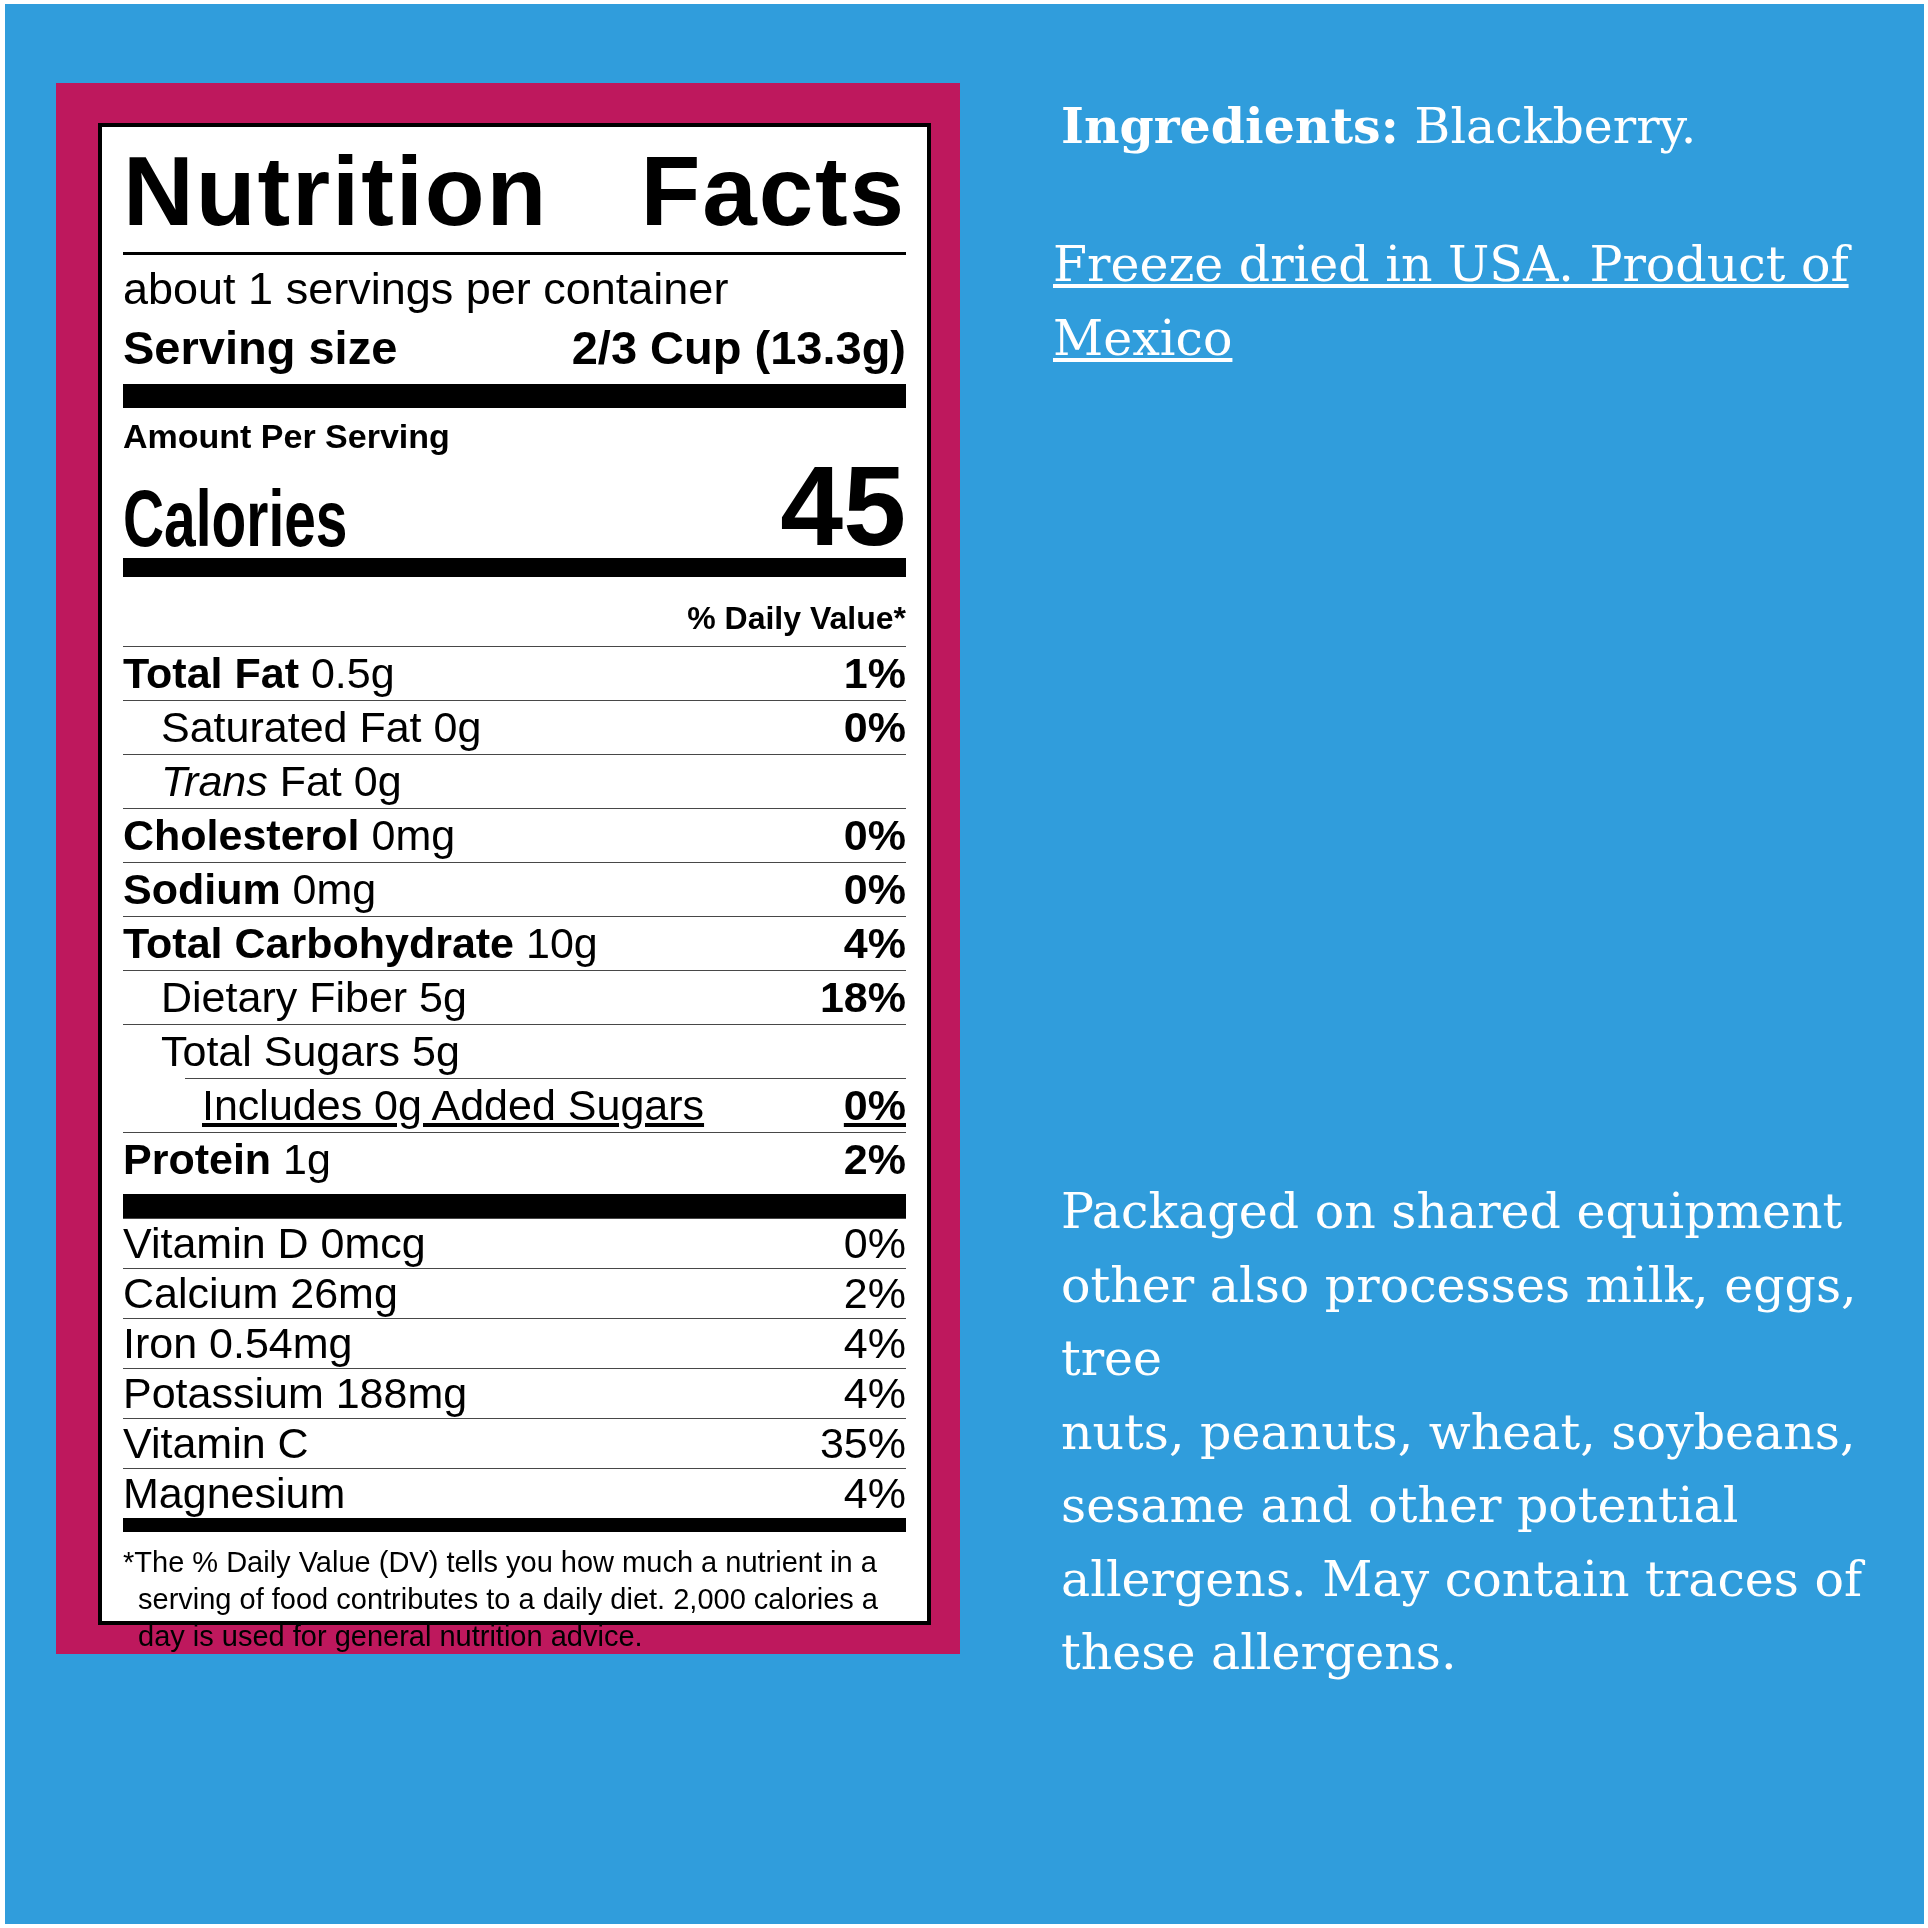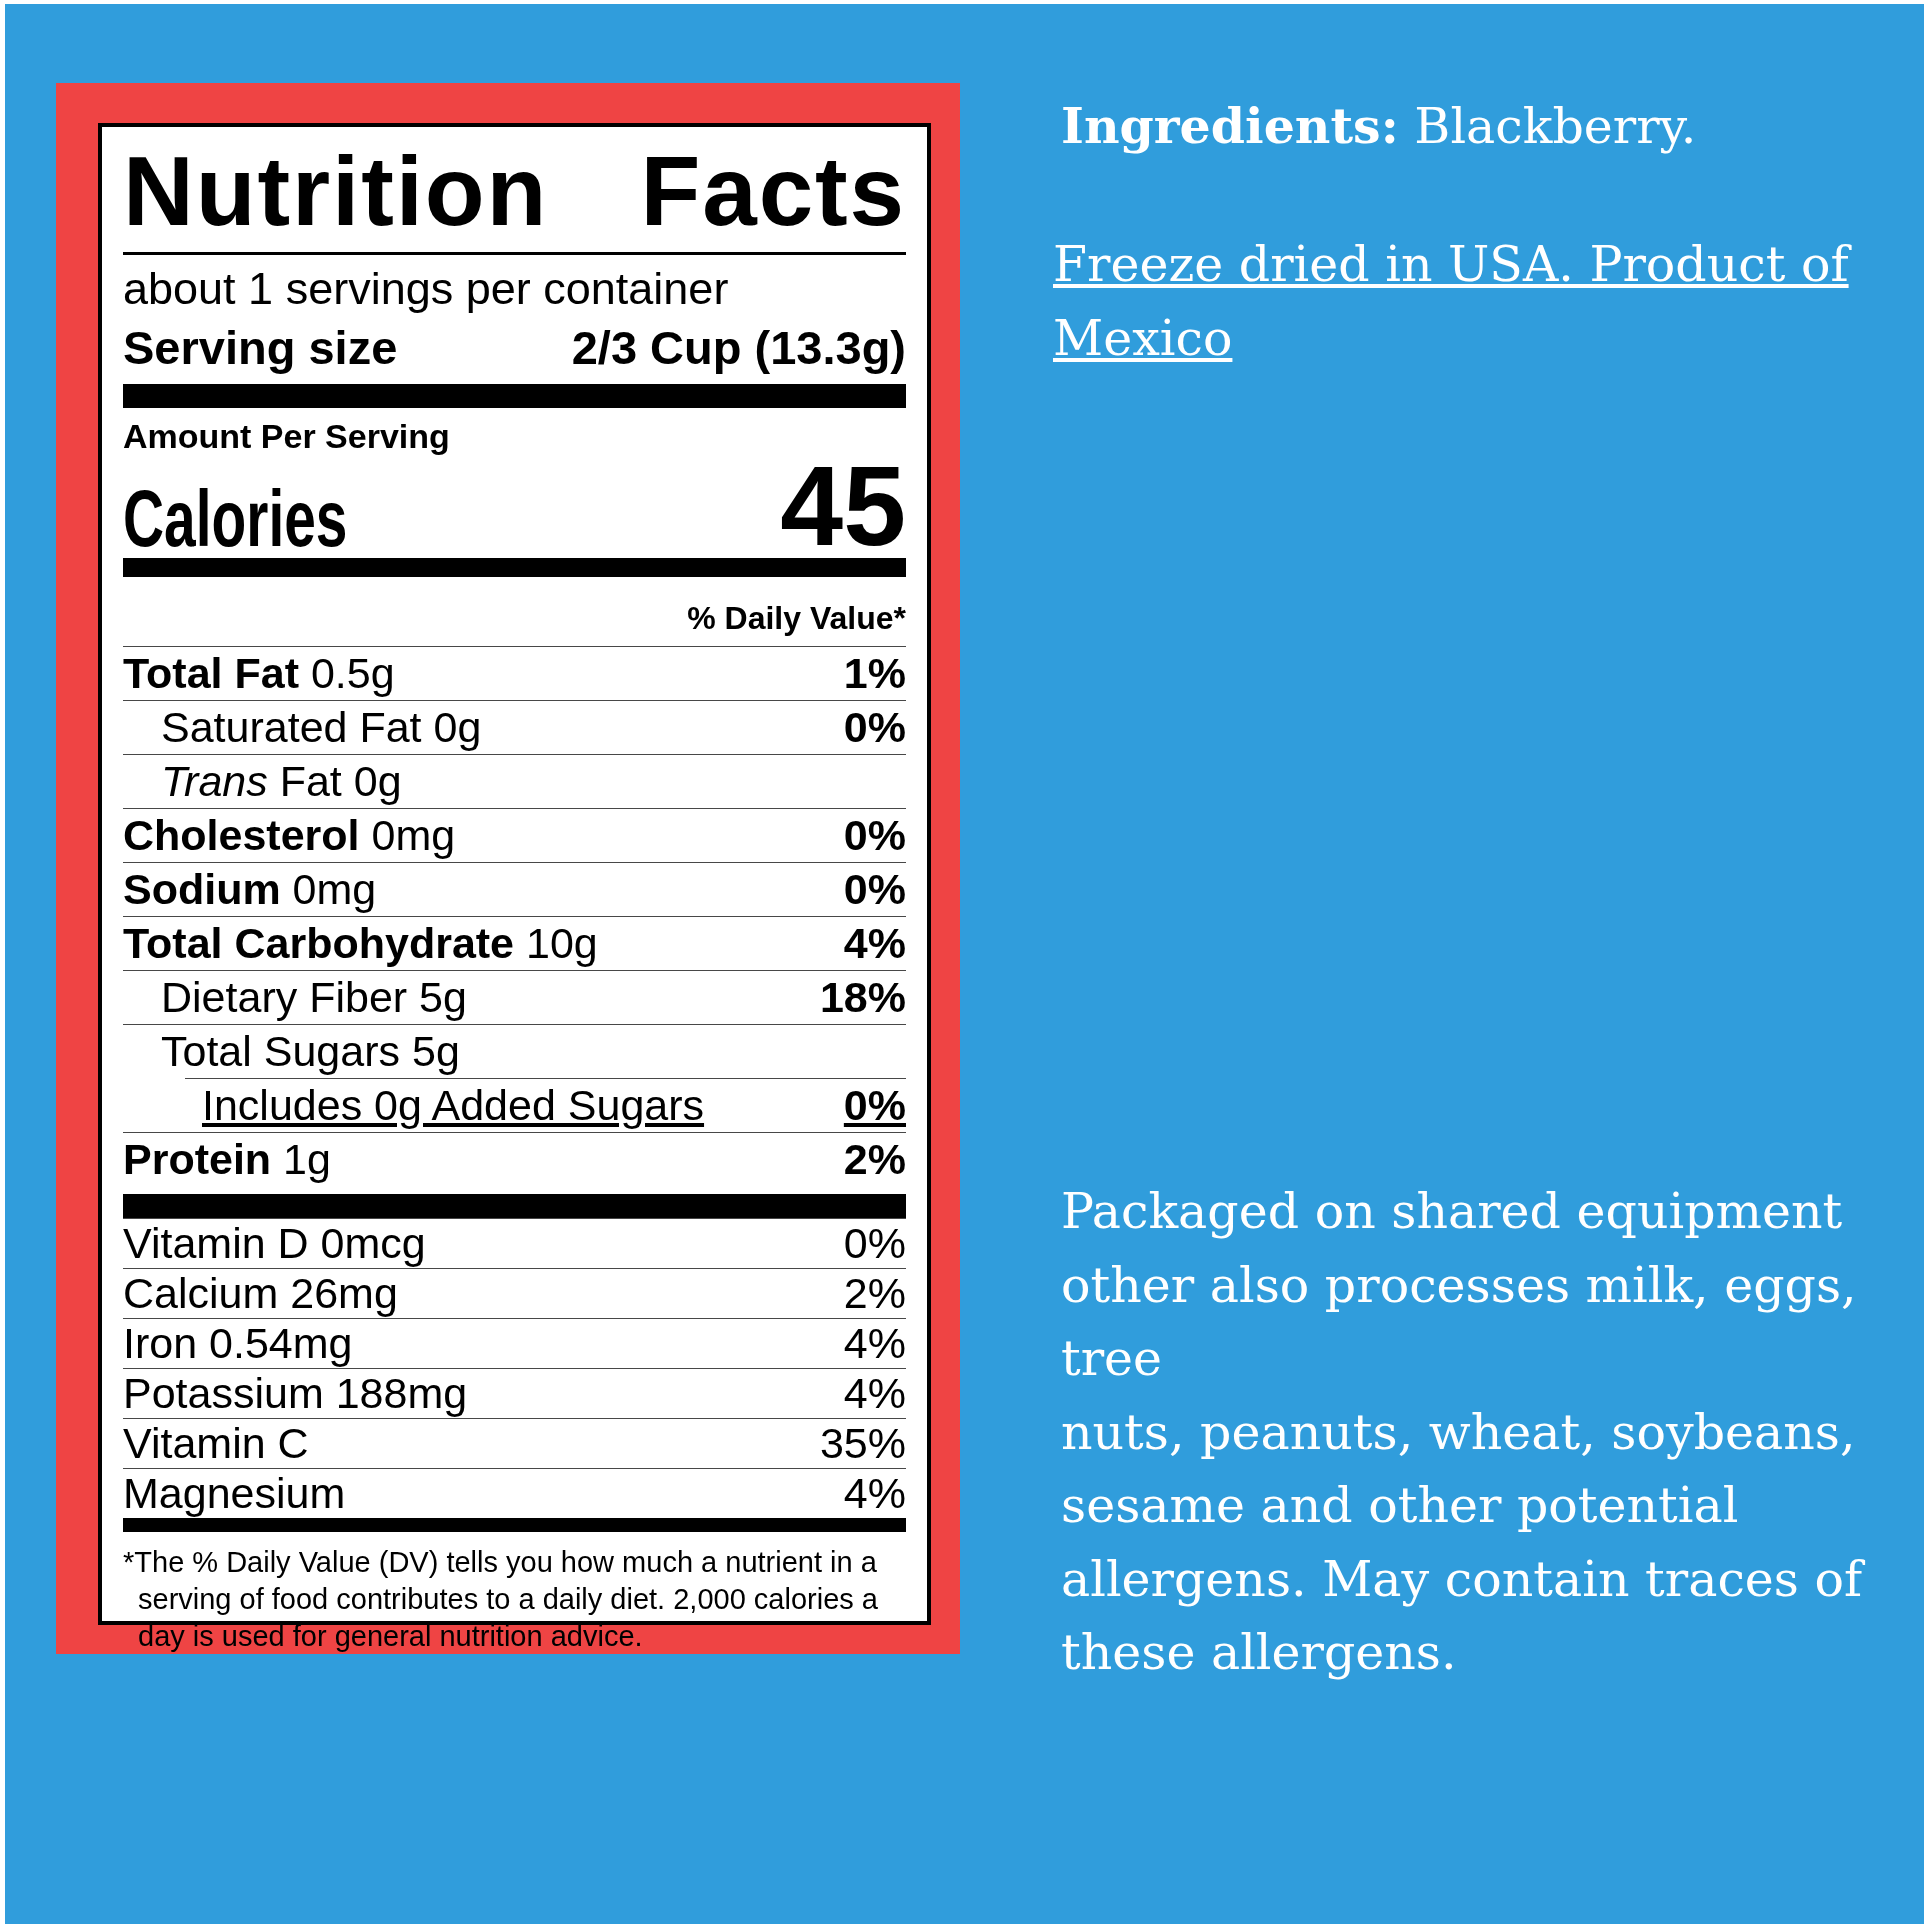--- a/index.html
+++ b/index.html
@@ -1,18 +1,18 @@
 <!DOCTYPE html>
 <html style="font-size:15px"><head>
 <meta charset="utf-8">
 <style>
   html,body{margin:0;padding:0;background:#ffffff;}
   .canvas{position:relative;width:1928px;height:1928px;background:#ffffff;overflow:hidden;}
   .blue-bg{position:absolute;left:4.7px;top:3.8px;right:3.8px;bottom:3.8px;background:#309DDC;}
-  .card{position:absolute;left:56px;top:83px;width:904px;height:1571px;background:#ef4444;}
+  .card{position:absolute;left:56px;top:83px;width:904px;height:1571px;background:#be185d;}
   .nf{position:absolute;left:42px;top:40px;width:833px;height:1502px;border:4.7px solid #000;
       box-sizing:border-box;padding:13px 21px 0 21px;background:#fff;color:#000;
       font-family:"Liberation Sans",sans-serif;}
   .nf-title{display:flex;justify-content:space-between;font-weight:bold;font-size:98px;
       line-height:1.05;letter-spacing:1.9px;white-space:nowrap;}
   .title-rule{height:2.8px;background:#000;margin-top:9.4px;}
   .servings-line{font-size:45px;line-height:1.15;margin-top:7.5px;}
   .serving-row{display:flex;justify-content:space-between;font-weight:bold;font-size:47px;
       line-height:1.2;margin-top:5.6px;}
   .bar{background:#000;}

